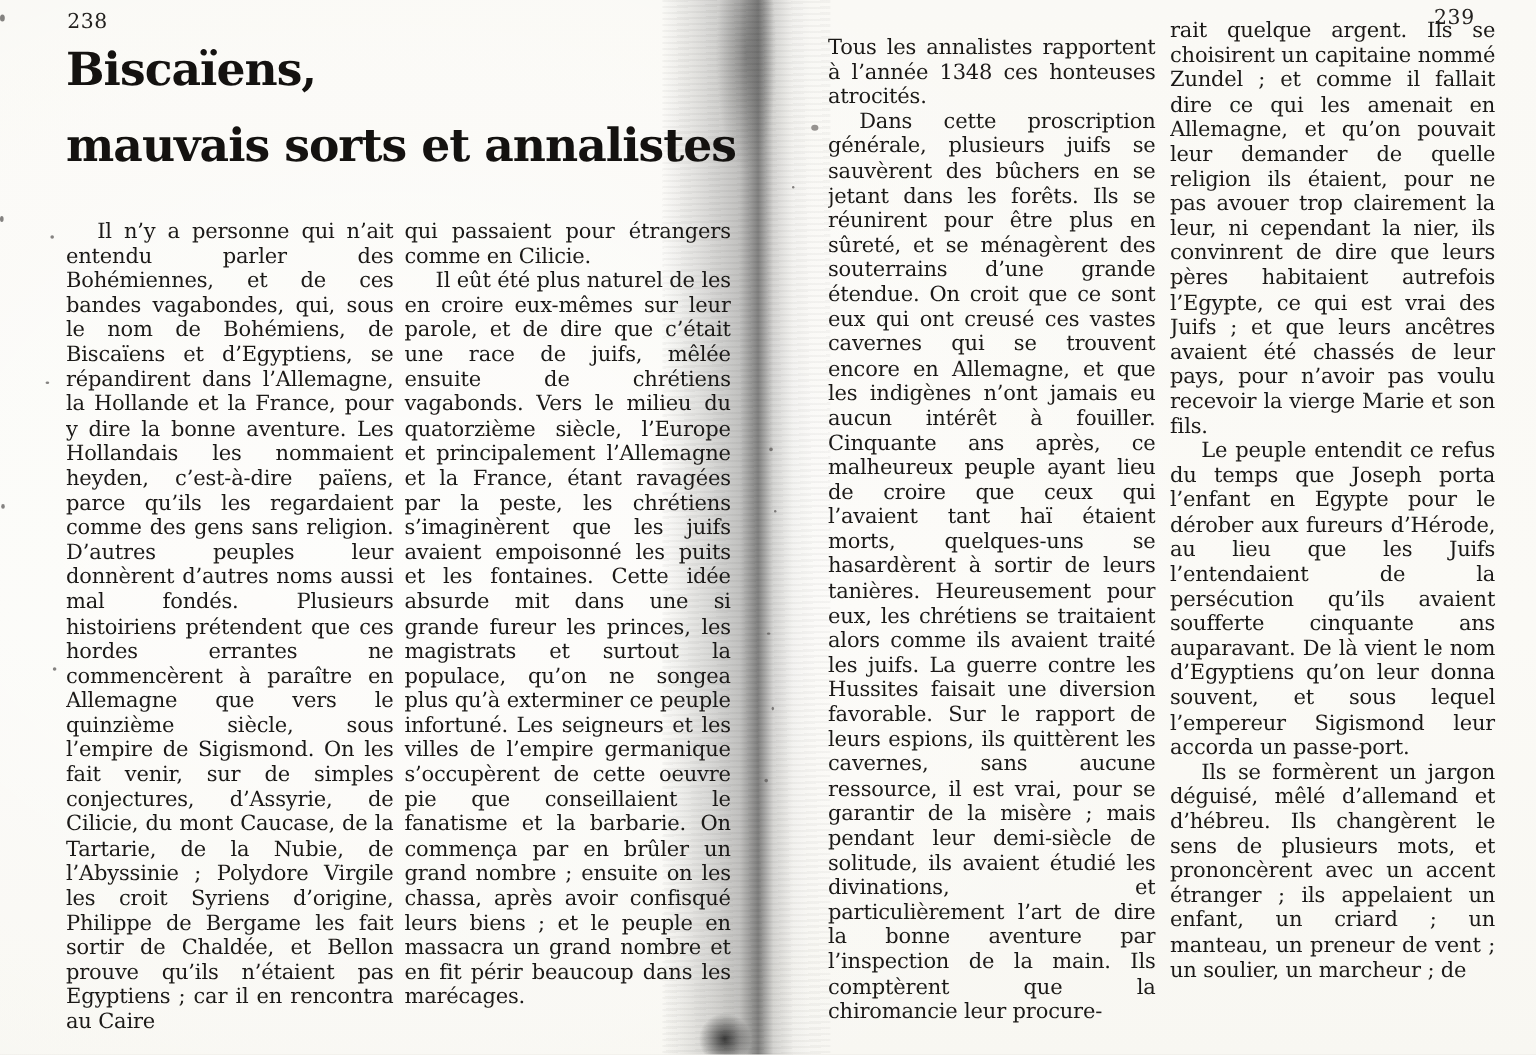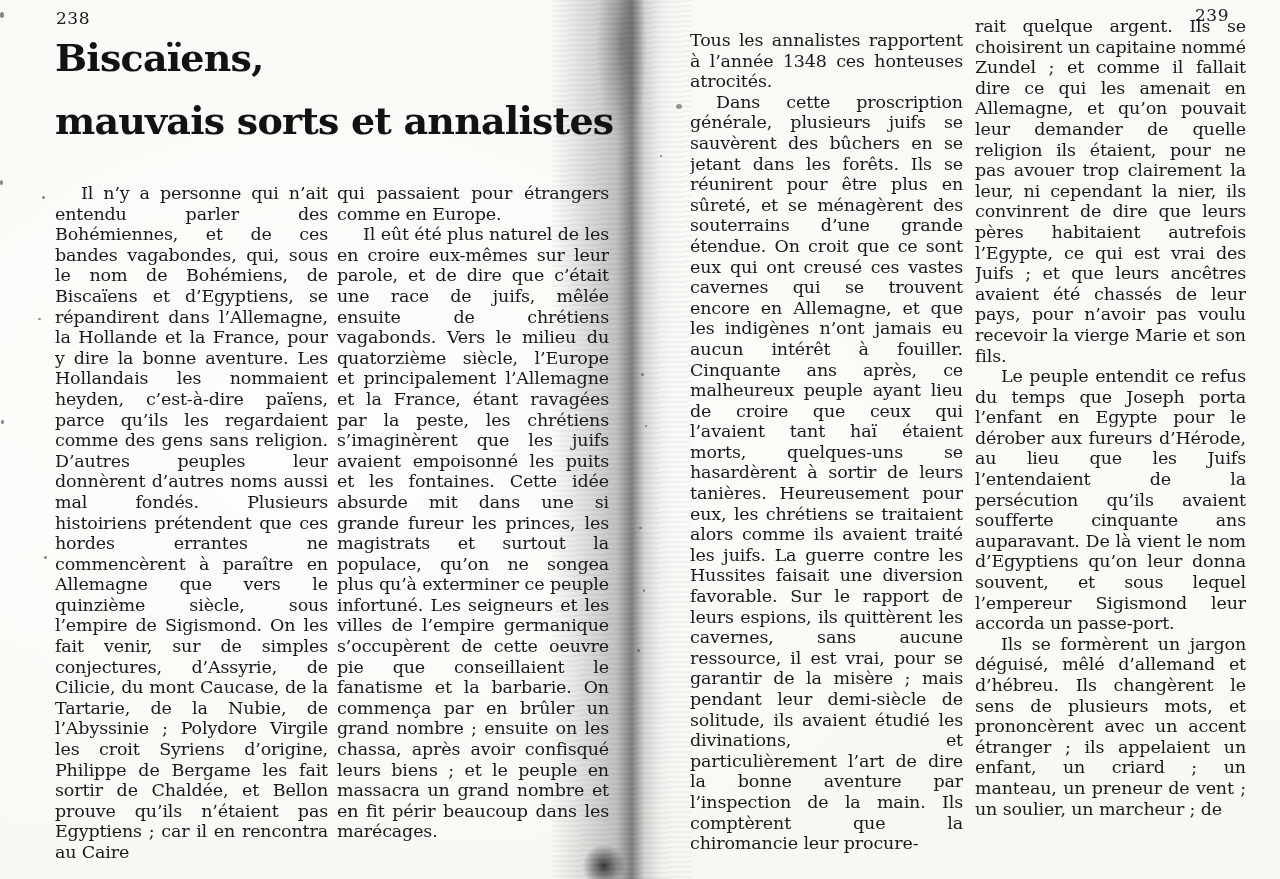--- a/index.html
+++ b/index.html
@@ -61,21 +61,21 @@
 
   <div class="pagenum pn-left">238</div>
   <h1 class="title">
     <span class="tl">Biscaïens,</span>
     <span class="tl">mauvais sorts et annalistes</span>
   </h1>
   <div class="col" style="left:55px;top:183px;width:273px;height:681px">
       <p class="indent"><span>Il n’y a personne qui n’ait entendu parler des Bohémiennes, et de ces bandes vagabondes, qui, sous le nom de Bohémiens, de Biscaïens et d’Egyptiens, se répandirent dans l’Allemagne, la Hollande et la France, pour y dire la bonne aventure. Les Hollandais les nommaient </span><span class="ital">heyden,</span><span> c’est-à-dire païens, parce qu’ils les regardaient comme des gens sans religion. D’autres peuples leur donnèrent d’autres noms aussi mal fondés. Plusieurs histoiriens prétendent que ces hordes errantes ne commencèrent à paraître en Allemagne que vers le quinzième siècle, sous l’empire de Sigismond. On les fait venir, sur de simples conjectures, d’Assyrie, de Cilicie, du mont Caucase, de la Tartarie, de la Nubie, de l’Abyssinie&nbsp;; Polydore Virgile les croit Syriens d’origine, Philippe de Bergame les fait sortir de Chaldée, et Bellon prouve qu’ils n’étaient pas Egyptiens&nbsp;; car il en rencontra au Caire</span></p>
     </div>
   <div class="col" style="left:337px;top:183px;width:272px;height:681px">
-      <p><span>qui passaient pour étrangers comme en Europe.</span></p>
+      <p><span>qui passaient pour étrangers comme en Cilicie.</span></p>
       <p class="indent"><span>Il eût été plus naturel de les en croire eux-mêmes sur leur parole, et de dire que c’était une race de juifs, mêlée ensuite de chrétiens vagabonds. Vers le milieu du quatorzième siècle, l’Europe et principalement l’Allemagne et la France, étant ravagées par la peste, les chrétiens s’imaginèrent que les juifs avaient empoisonné les puits et les fontaines. Cette idée absurde mit dans une si grande fureur les princes, les magistrats et surtout la populace, qu’on ne songea plus qu’à exterminer ce peuple infortuné. Les seigneurs et les villes de l’empire germanique s’occupèrent de cette oeuvre pie que conseillaient le fanatisme et la barbarie. On commença par en brûler un grand nombre&nbsp;; ensuite on les chassa, après avoir confisqué leurs biens&nbsp;; et le peuple en massacra un grand nombre et en fit périr beaucoup dans les marécages.</span></p>
     </div>
 
   <div class="pagenum pn-right">239</div>
   <div class="col" style="left:690px;top:30px;width:273px;height:828px">
       <p><span>Tous les annalistes rapportent à l’année 1348 ces honteuses atrocités.</span></p>
       <p class="indent"><span>Dans cette proscription générale, plusieurs juifs se sauvèrent des bûchers en se jetant dans les forêts. Ils se réunirent pour être plus en sûreté, et se ménagèrent des souterrains d’une grande étendue. On croit que ce sont eux qui ont creusé ces vastes cavernes qui se trouvent encore en Allemagne, et que les indigènes n’ont jamais eu aucun intérêt à fouiller. Cinquante ans après, ce malheureux peuple ayant lieu de croire que ceux qui l’avaient tant haï étaient morts, quelques-uns se hasardèrent à sortir de leurs tanières. Heureusement pour eux, les chrétiens se traitaient alors comme ils avaient traité les juifs. La guerre contre les Hussites faisait une diversion favorable. Sur le rapport de leurs espions, ils quittèrent les cavernes, sans aucune ressource, il est vrai, pour se garantir de la misère&nbsp;; mais pendant leur demi-siècle de solitude, ils avaient étudié les divinations, et particulièrement l’art de dire la bonne aventure par l’inspection de la main. Ils comptèrent que la chiromancie leur procure-</span></p>
     </div>
   <div class="col" style="left:975px;top:16px;width:271px;height:828px">
       <p><span>rait quelque argent. Ils se choisirent un capitaine nommé Zundel&nbsp;; et comme il fallait dire ce qui les amenait en Allemagne, et qu’on pouvait leur demander de quelle religion ils étaient, pour ne pas avouer trop clairement la leur, ni cependant la nier, ils convinrent de dire que leurs pères habitaient autrefois l’Egypte, ce qui est vrai des Juifs&nbsp;; et que leurs ancêtres avaient été chassés de leur pays, pour n’avoir pas voulu recevoir la vierge Marie et son fils.</span></p>

